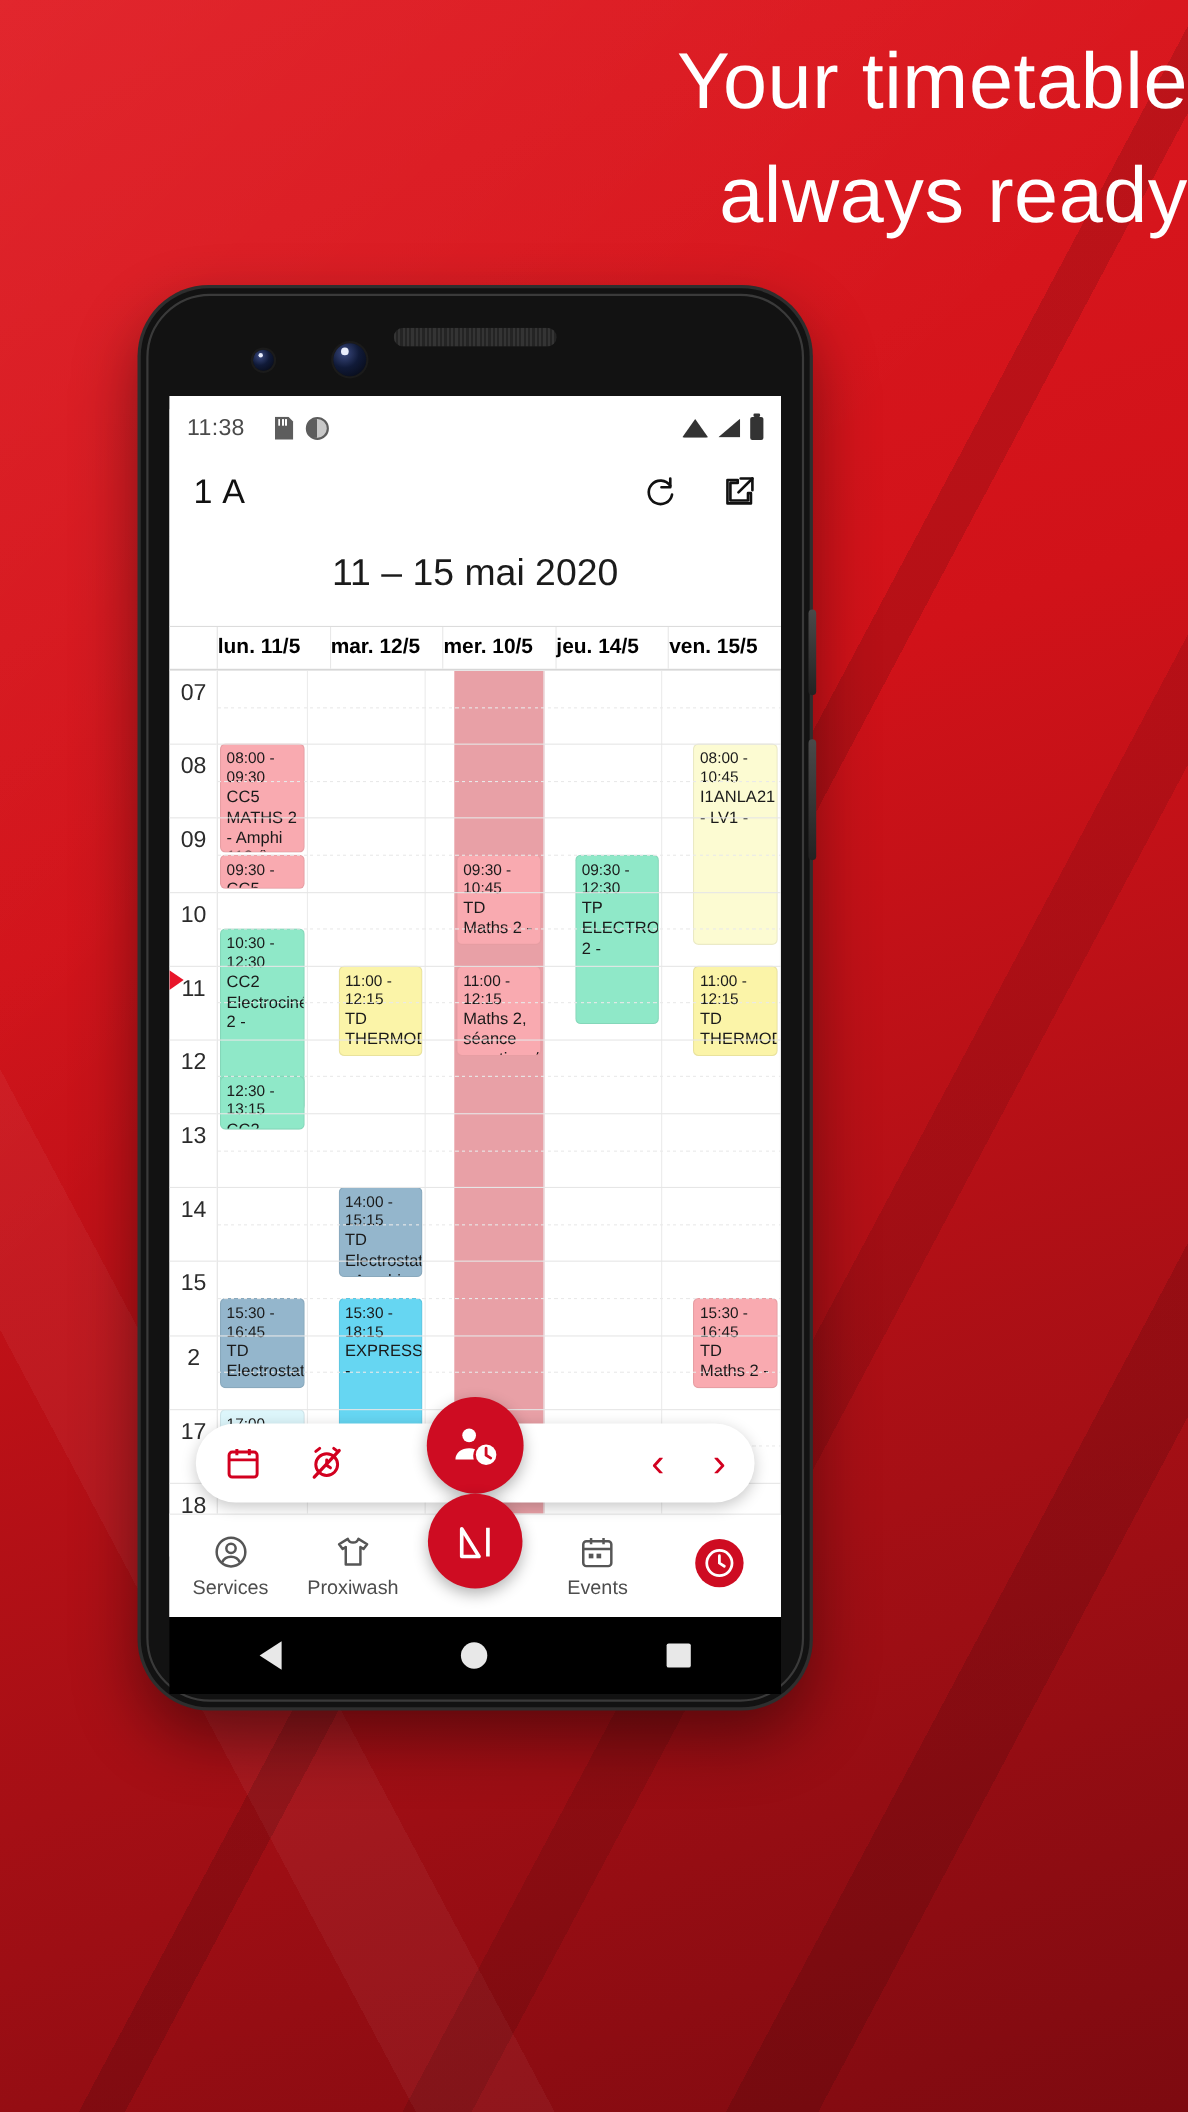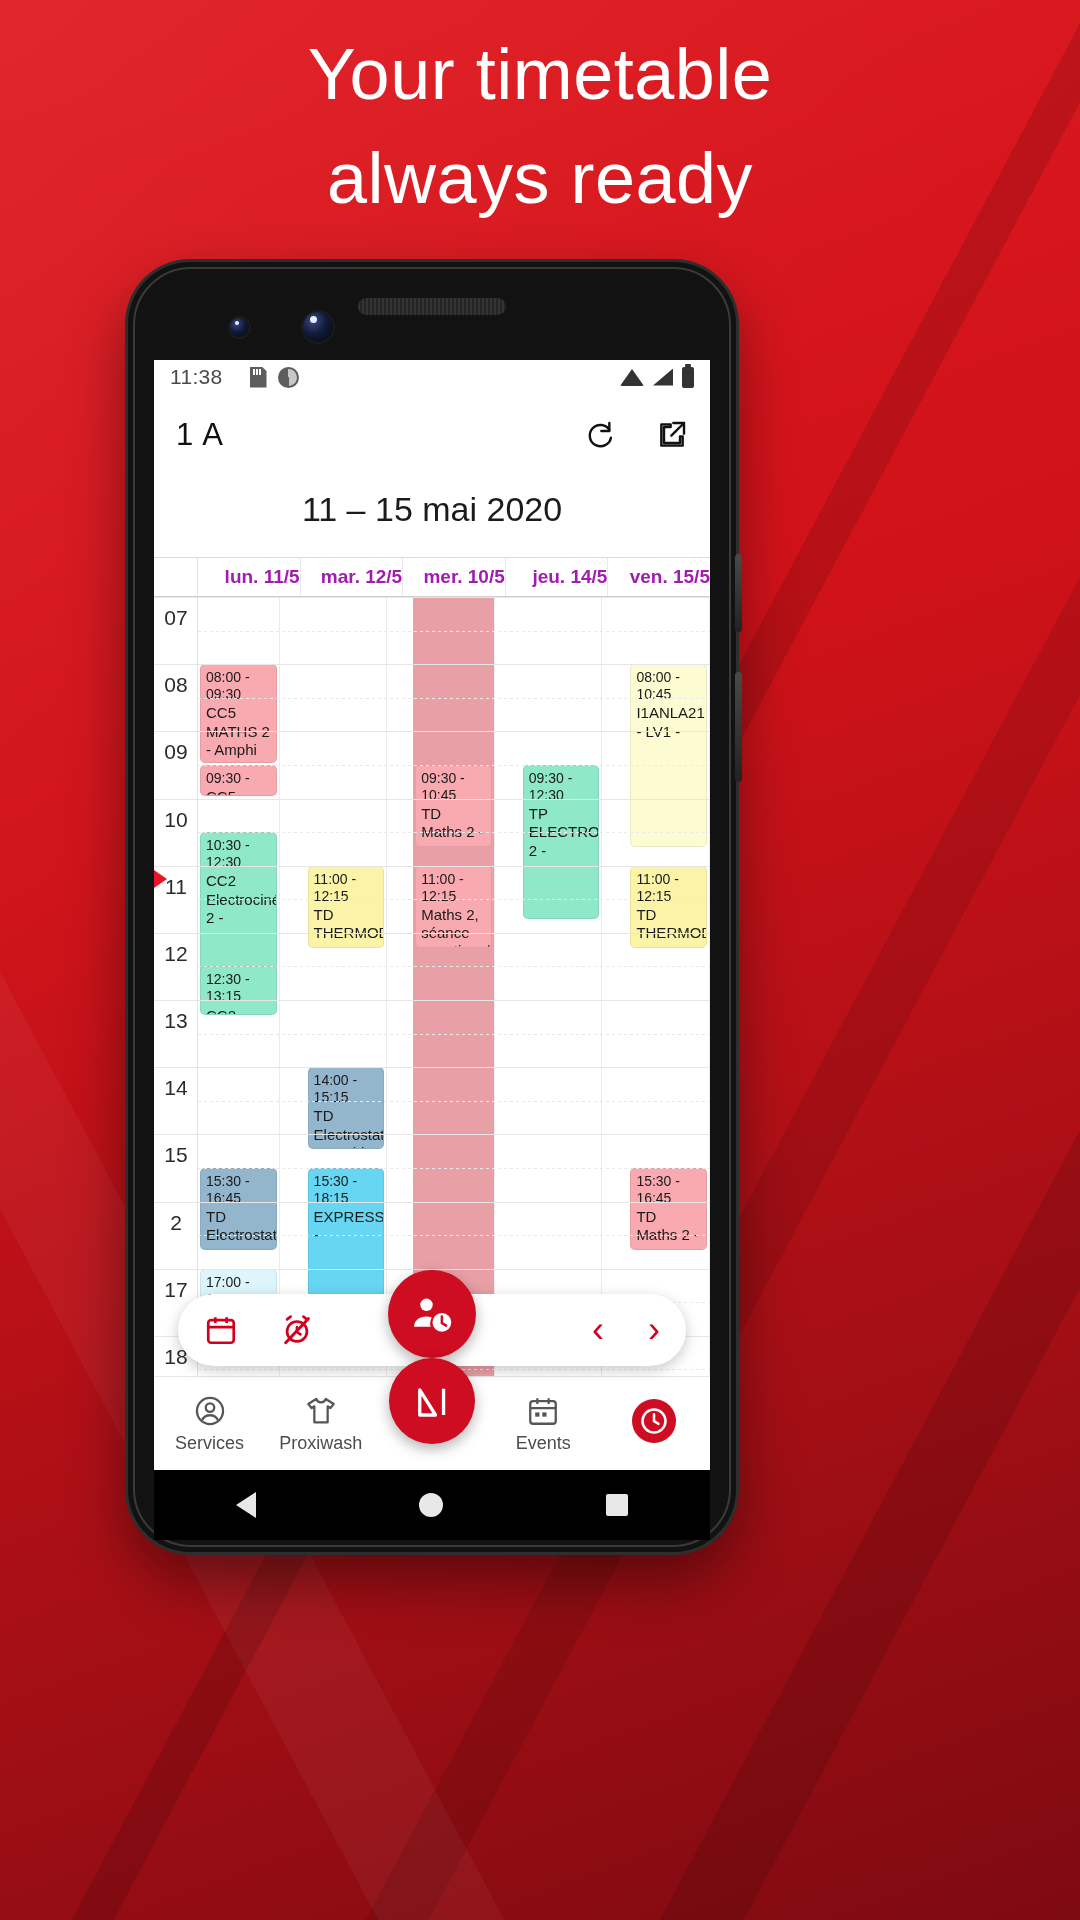--- a/index.html
+++ b/index.html
@@ -24,21 +24,21 @@
       linear-gradient(118deg, transparent 0 52%, rgba(0,0,0,0.13) 52% 54%, transparent 54%),
       linear-gradient(118deg, transparent 0 66%, rgba(0,0,0,0.10) 66% 69%, transparent 69%),
       linear-gradient(118deg, transparent 0 80%, rgba(0,0,0,0.12) 80% 84%, transparent 84%),
       linear-gradient(62deg, transparent 0 18%, rgba(255,255,255,0.045) 18% 24%, transparent 24%);
   }
 
   
   .headline {
     position: absolute;
     top: 22px; left: 0; right: 0;
-    text-align: center;
+    text-align: right;
     color: #ffffff;
     font-size: 72px;
     line-height: 1.45;
     font-weight: 300;
     letter-spacing: 0.5px;
     z-index: 5;
   }
   .headline .l { display: block; }
 
   
@@ -114,20 +114,21 @@
   }
 
   
   .statusbar {
     height: 34px;
     display: flex; align-items: center;
     padding: 16px 16px;
     background: #fff;
     color: #4a4a4a;
     font-size: 21px;
+    margin-top: 12px;
   }
   .sb-time { margin-right: 16px; letter-spacing: 0.3px; }
   .sb-left { display: flex; align-items: center; gap: 11px; }
   .sb-right { margin-left: auto; display: flex; align-items: center; gap: 9px; }
   .ico-sd {
     width: 17px; height: 21px; background: #5d5d5d;
     clip-path: polygon(0 0, 72% 0, 100% 22%, 100% 100%, 0 100%);
     position: relative;
   }
   .ico-sd::after {
@@ -189,24 +190,24 @@
   .cal { position: relative; }
   .cal-head {
     display: flex;
     border-top: 1px solid #dcdcdc;
     border-bottom: 1px solid #cfcfcf;
     background: #fff;
   }
   .gutter { width: 44px; flex: 0 0 44px; border-right: 1px solid #e3e3e3; }
   .cal-head .daycol {
     flex: 1 1 0;
-    text-align: right;
+    text-align: left;
     font-size: 19px;
     font-weight: bold;
-    color: #a21caf;
+    color: #000000;
     padding: 8px 0;
     border-right: 1px solid #e8e8e8;
   }
   .cal-head .daycol:last-child { border-right: none; }
 
   .cal-body {
     position: relative;
     height: 806px;
     display: flex;
     background: #fff;

